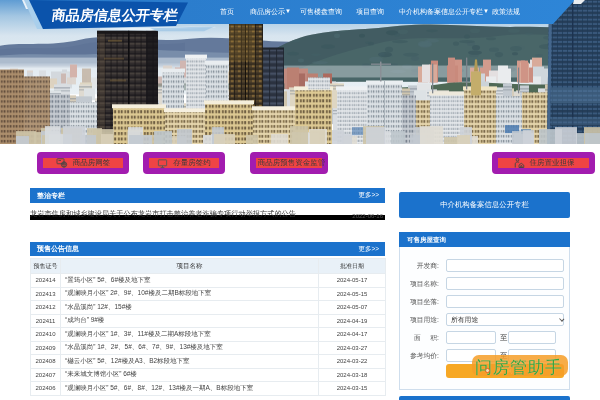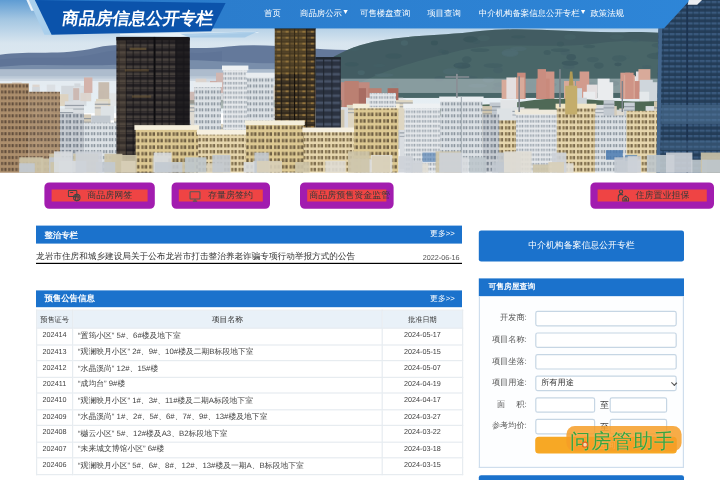--- a/index.html
+++ b/index.html
@@ -34,21 +34,21 @@
   
   .bar { position:absolute; background:#1b72cc; color:#fff; }
   .bar .t { position:absolute; left:7px; top:0; bottom:0; display:flex;
     align-items:center; font-size:7px; font-weight:bold; }
   .bar .more { position:absolute; right:6px; top:0; bottom:0; display:flex;
     align-items:center; font-size:6.5px; }
 
   
   .news { position:absolute; left:30px; width:355px; font-size:7.2px;
     color:#333; height:13.5px; line-height:13.5px;
-    border-bottom:1px solid #000000; }
+    border-bottom:5px solid #000000; }
   .news .d { position:absolute; right:2px; top:3px; color:#555; font-size:6px; }
 
   
   #tbl { left:30px; top:258px; width:355px; border-collapse:collapse;
     font-size:6.5px; color:#444; table-layout:fixed; }
   #tbl th, #tbl td { border:1px solid #e7ecf0; font-weight:normal;
     padding:0; height:13.5px; overflow:hidden; white-space:nowrap; }
   #tbl thead th { background:#e9f1f8; height:15px; color:#333; font-size:6.5px; }
   #tbl .c1 { width:30px; text-align:center; font-size:6px; }
   #tbl .c2 { width:258px; text-align:left; padding-left:4px; }

